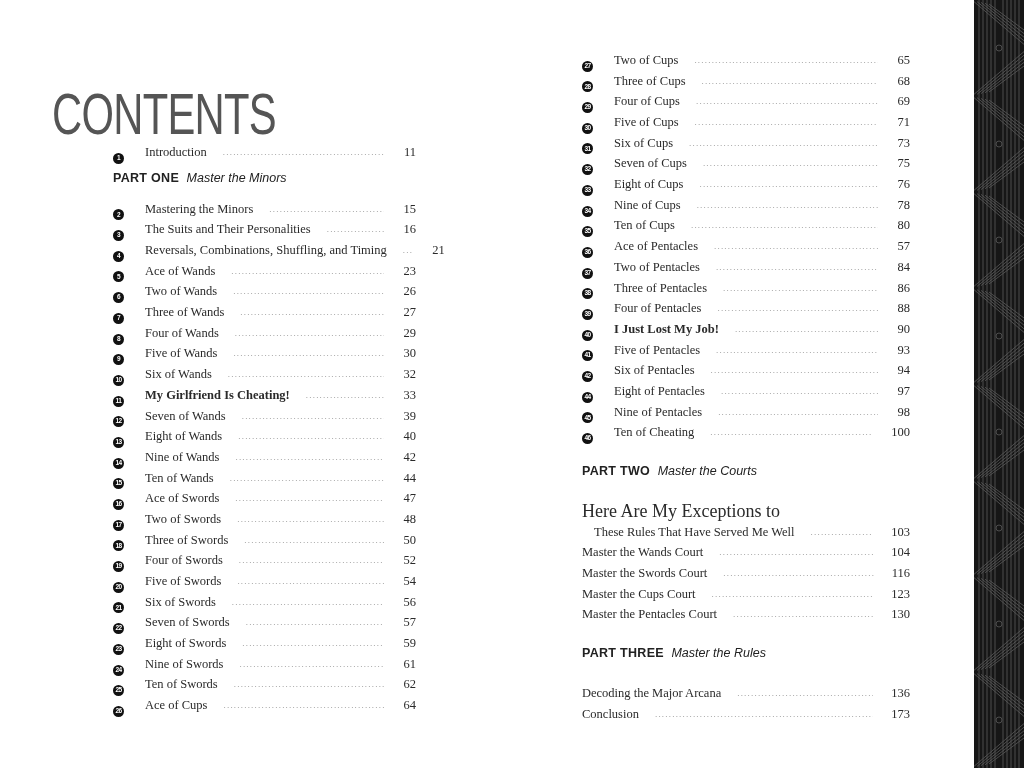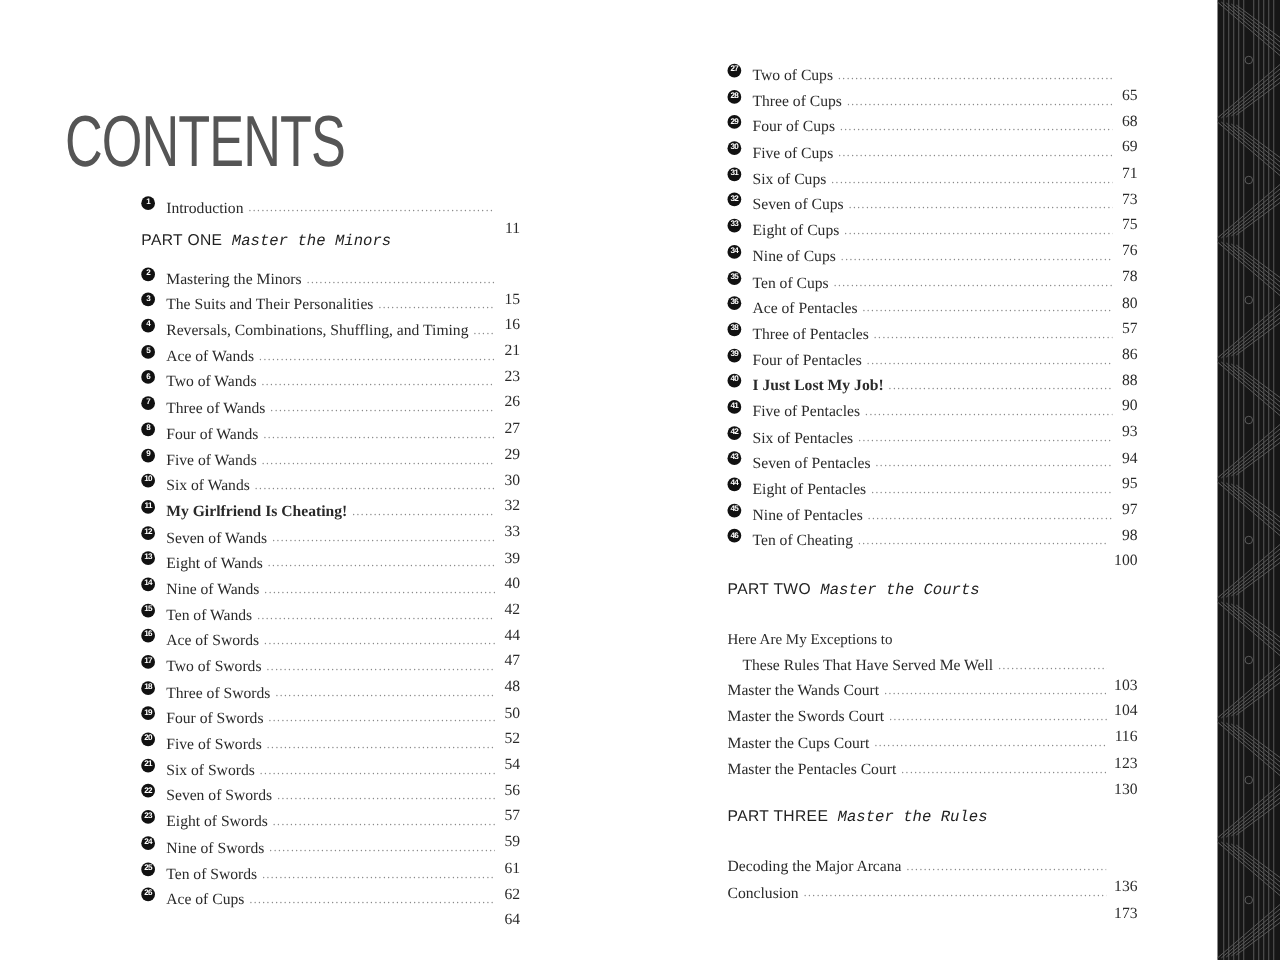--- a/index.html
+++ b/index.html
@@ -9,25 +9,25 @@
     font-family: "Liberation Serif", "DejaVu Serif", serif;
   }
   .title {
     position: absolute; left: 52px; top: 44px;
     font-family: "Liberation Sans Narrow", "Liberation Sans", sans-serif;
     font-size: 58px; line-height: 62px; color: #555555;
     letter-spacing: -1px; transform: scaleX(0.72); transform-origin: left top;
     font-weight: normal;
   }
   .col { position: absolute; }
-  .col-left { left: 113px; top: 156px; width: 303px; }
+  .col-left { left: 113px; top: 142px; width: 303px; }
   .col-right { left: 582px; top: 50px; width: 328px; }
   .row {
-    display: flex; align-items: flex-start; height: 20.7px;
-    font-size: 12.5px; line-height: 20.7px; white-space: nowrap;
+    display: flex; align-items: flex-end; height: 20.7px;
+    font-size: 12.5px; line-height: 20.7px; white-space: nowrap; gap: 12px;
   }
   .bullet {
     display: inline-flex; align-items: center; justify-content: center;
     width: 11px; height: 11px; border-radius: 50%; background: #111;
     color: #fff; font-family: "Liberation Sans", sans-serif; font-weight: bold;
     font-size: 6.5px; letter-spacing: -0.5px; flex: 0 0 auto;
     margin-right: 9px; position: relative; top: 1px;
   }
   .label { flex: 0 0 auto; }
   .label.bold { font-weight: bold; }
@@ -37,28 +37,28 @@
     font-size: 9px; letter-spacing: 1.2px; min-width: 10px;
   }
   .dots::before { content: "........................................................................................................................................................................"; }
   .page { flex: 0 0 auto; text-align: right; min-width: 14px; margin-top: 16px; }
   .col-left .page { margin-right: 0; }
   .part {
     font-family: "Liberation Sans Narrow", "Liberation Sans", sans-serif;
     font-size: 12.5px; height: 36px; line-height: 16px; padding-top: 6px; color: #222;
     box-sizing: border-box; white-space: nowrap;
   }
-  .part .part-num { font-weight: normal; letter-spacing: 0.3px; }
+  .part .part-num { font-weight: bold; letter-spacing: 0.3px; }
   .part .part-name {
-    font-family: Liberation Mono, monospace; font-style: italic; font-size: 12.5px; margin-left: 4px;
+    font-family: Liberation Sans, sans-serif; font-style: italic; font-size: 12.5px; margin-left: 4px;
   }
   .col-left .part { height: 38px; padding-top: 0; line-height: 34px; margin-top: -2px; }
   .gap { height: 8px; }
   .gap-lg { height: 14px; }
-  .continued-row { height: 20.7px; font-size: 12px; line-height: 20.7px; white-space: nowrap; }
+  .continued-row { height: 20.7px; font-size: 18px; line-height: 20.7px; white-space: nowrap; }
   .strip {
     position: absolute; left: 974px; top: 0; width: 50px; height: 768px;
     background: #161616;
   }
   .strip svg { display: block; }
 </style>
 </head>
 <body>
 
 <h1 class="title">CONTENTS</h1>
@@ -284,20 +284,26 @@
         <span class="dots"></span>
         <span class="page">80</span>
       </div>
       <div class="row">
         <span class="bullet">36</span>
         <span class="label">Ace of Pentacles</span>
         <span class="dots"></span>
         <span class="page">57</span>
       </div>
       <div class="row">
+        <span class="bullet">37</span>
+        <span class="label">Two of Pentacles</span>
+        <span class="dots"></span>
+        <span class="page">84</span>
+      </div>
+      <div class="row">
         <span class="bullet">38</span>
         <span class="label">Three of Pentacles</span>
         <span class="dots"></span>
         <span class="page">86</span>
       </div>
       <div class="row">
         <span class="bullet">39</span>
         <span class="label">Four of Pentacles</span>
         <span class="dots"></span>
         <span class="page">88</span>
@@ -312,26 +318,20 @@
         <span class="bullet">41</span>
         <span class="label">Five of Pentacles</span>
         <span class="dots"></span>
         <span class="page">93</span>
       </div>
       <div class="row">
         <span class="bullet">42</span>
         <span class="label">Six of Pentacles</span>
         <span class="dots"></span>
         <span class="page">94</span>
-      </div>
-      <div class="row">
-        <span class="bullet">43</span>
-        <span class="label">Seven of Pentacles</span>
-        <span class="dots"></span>
-        <span class="page">95</span>
       </div>
       <div class="row">
         <span class="bullet">44</span>
         <span class="label">Eight of Pentacles</span>
         <span class="dots"></span>
         <span class="page">97</span>
       </div>
       <div class="row">
         <span class="bullet">45</span>
         <span class="label">Nine of Pentacles</span>

